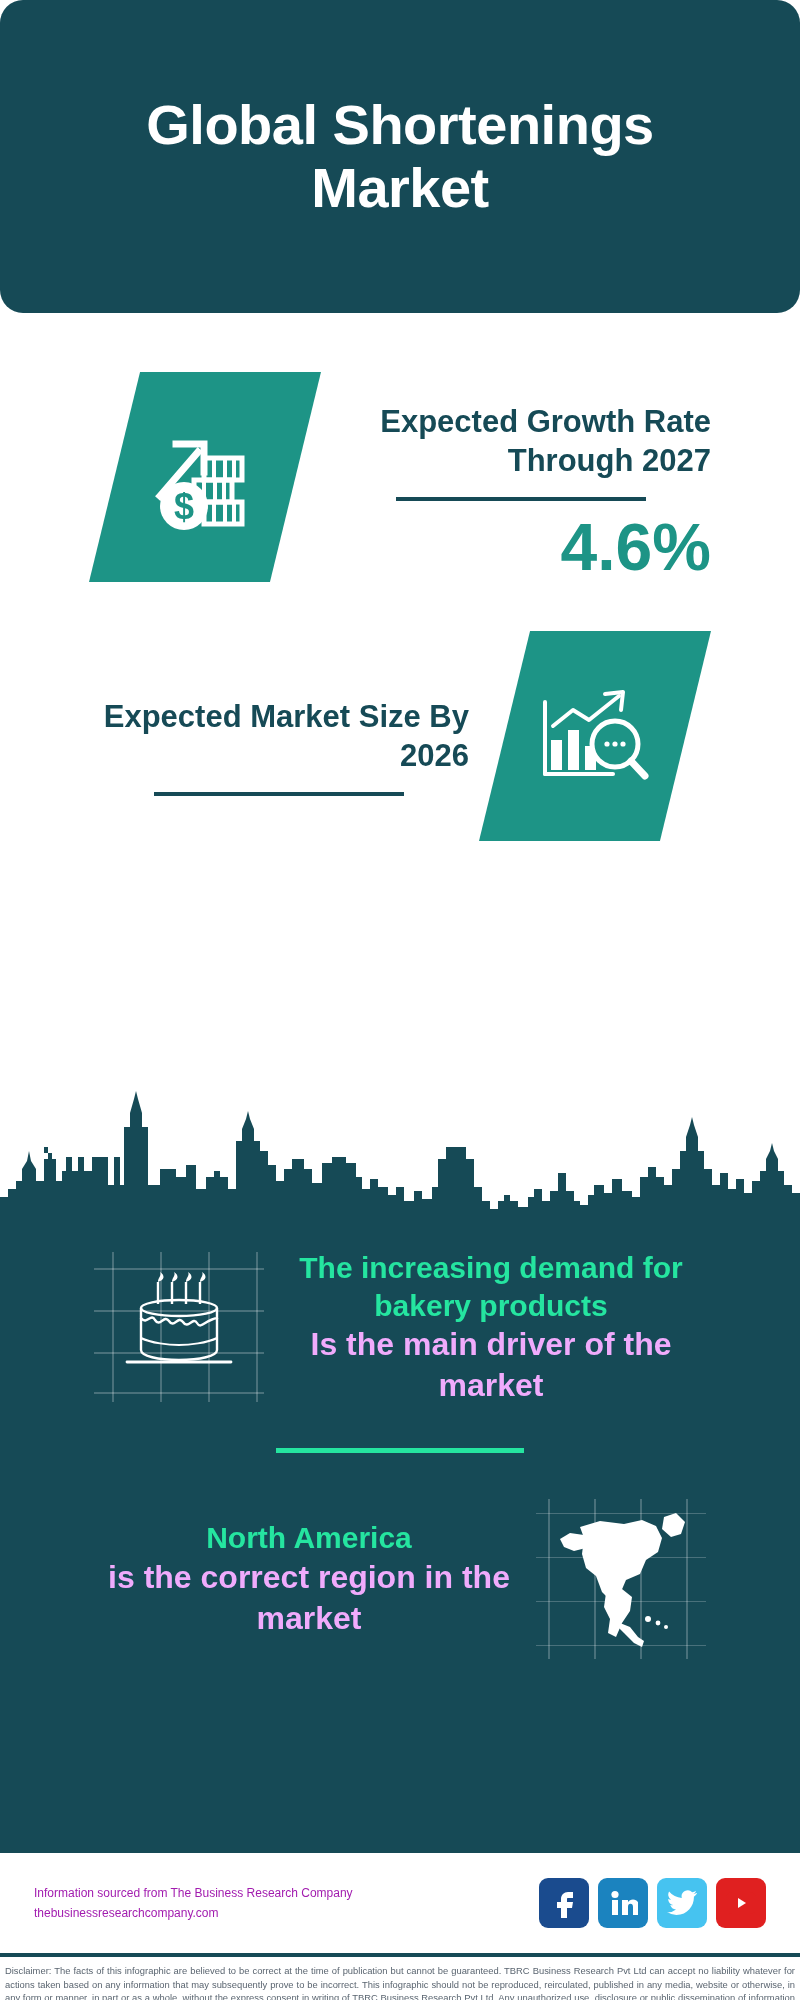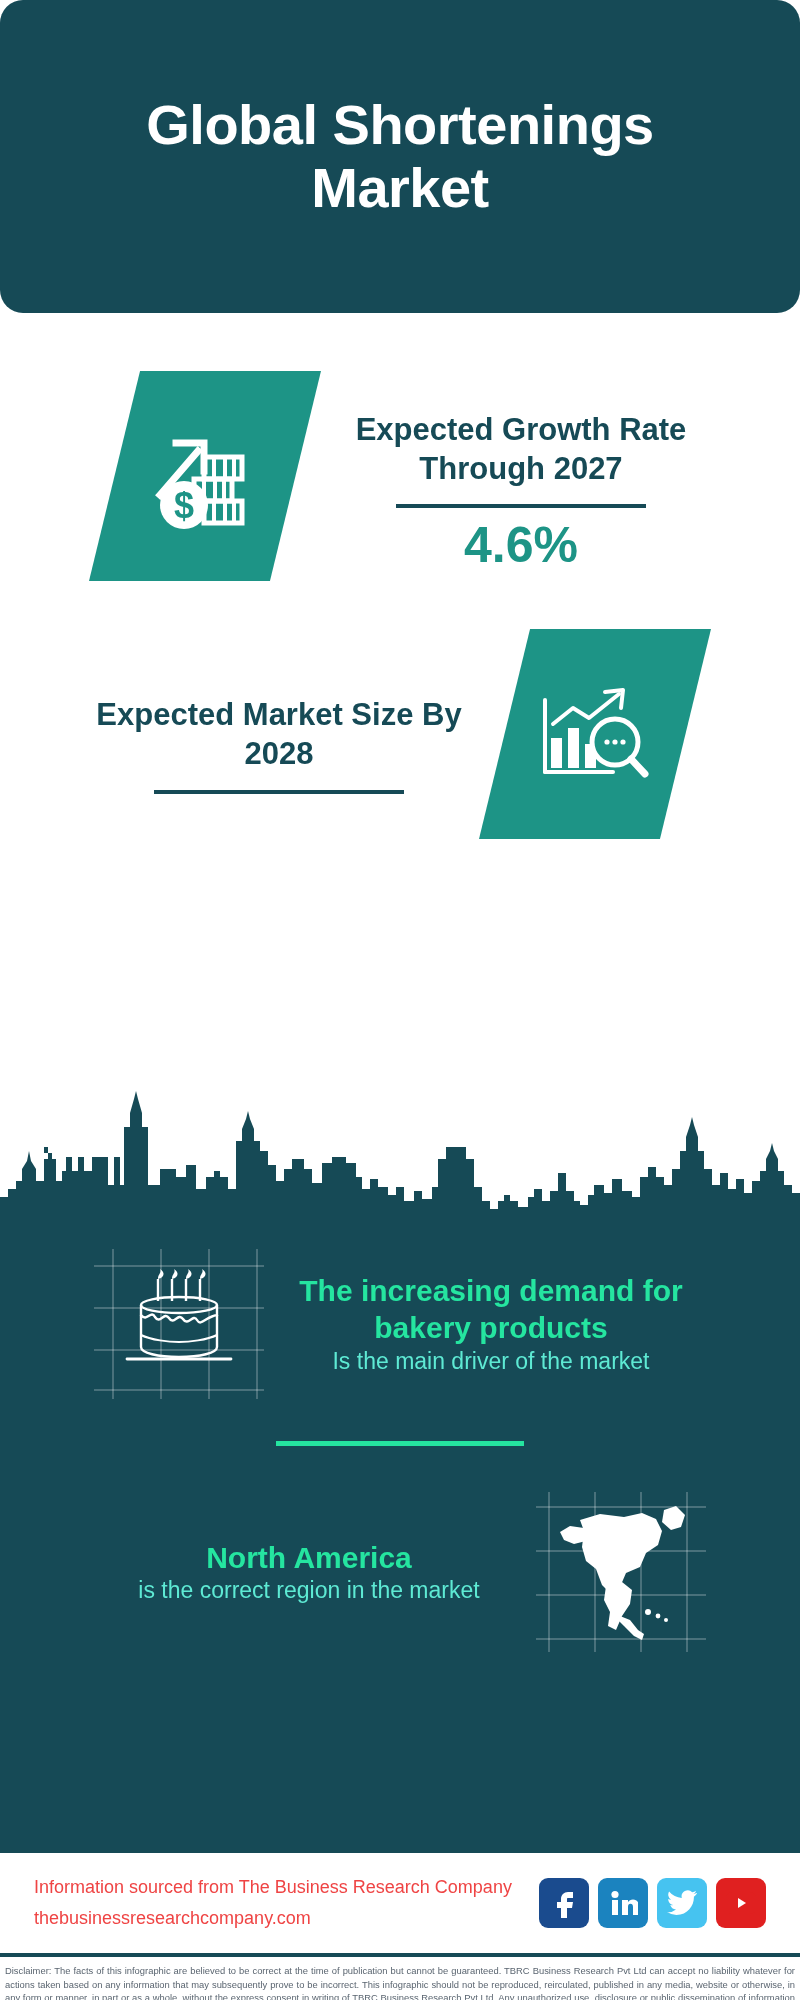--- a/index.html
+++ b/index.html
@@ -52,35 +52,35 @@
     flex:0 0 auto;
   }
   .badge .para {
     position:absolute; inset:0;
     background:#1d9486;
     clip-path: polygon(22% 0%, 100% 0%, 78% 100%, 0% 100%);
     display:flex; align-items:center; justify-content:center;
   }
   .badge svg { position:relative; z-index:2; }
 
-  .stat-text { flex:0 0 auto; width:380px; text-align:center;margin-top:32px; }
+  .stat-text { flex:0 0 auto; width:380px; text-align:right;margin-top:32px; }
   .stat-label {
     color:#164a56;
     font-size:31px;
     font-weight:bold;
     line-height:1.25;
   }
   .stat-rule {
     width:250px; height:4px;
     background:#164a56;
     margin:16px auto 10px;
   }
   .stat-value {
     color:#1d9486;
-    font-size:50px;
+    font-size:66px;
     font-weight:bold;
     line-height:1.1;
   }
 
   
   .dark-wrap { position:relative; background:#164a56; height:630px; }
   .skyline {
     position:absolute;
     top:-150px; left:0;
     width:800px; height:152px;
@@ -98,39 +98,39 @@
   .panel-row.driver { padding-top:26px; }
   .panel-row.region { padding-top:6px; }
 
   .panel-text { width:430px; text-align:center; }
   .panel-hl {
     color:#25e5a0;
     font-size:30px; font-weight:bold;
     line-height:1.25;
   }
   .panel-sub {
-    color:#5eead4;
-    font-size:23px; font-weight:normal;
+    color:#f0abfc;
+    font-size:32px; font-weight:bold;
     line-height:1.28;
   }
   .panel-divider {
     width:248px; height:5px;
     background:#25e5a0;
     margin:42px auto 40px;
   }
 
   
   .footer {
     background:#ffffff;
     height:100px;
     display:flex; align-items:center;
     padding:0 34px 0 34px;
     justify-content:space-between;
   }
-  .footer-text { color:#ef4444; font-size:18px; line-height:1.7; }
+  .footer-text { color:#a21caf; font-size:12px; line-height:1.7; }
   .socials { display:flex; gap:9px; align-items:center; }
   .social { width:50px; height:50px; border-radius:9px; display:flex; align-items:center; justify-content:center; }
   .s-fb { background:#1a4b8e; }
   .s-li { background:#1b83bf; }
   .s-tw { background:#46c3f0; }
   .s-yt { background:#e02020; }
   .social svg { display:block; }
 
   .disclaimer-wrap {
     border-top:4px solid #164a56;
@@ -177,21 +177,21 @@
     </div>
     <div class="stat-text">
       <div class="stat-label">Expected Growth Rate Through 2027</div>
       <div class="stat-rule"></div>
       <div class="stat-value">4.6%</div>
     </div>
   </div>
 
   <div class="stat-row r2">
     <div class="stat-text">
-      <div class="stat-label">Expected Market Size By 2028</div>
+      <div class="stat-label">Expected Market Size By 2026</div>
       <div class="stat-rule"></div>
     </div>
     <div class="badge">
       <div class="para">
         <svg width="120" height="108" viewBox="0 0 120 108" fill="none" aria-hidden="true">
 
           <path d="M18 44 L38 28 L54 38 L84 14" stroke="#fff" stroke-width="4" fill="none" stroke-linecap="round" stroke-linejoin="round"></path>
           <path d="M70 12 L88 10 L86 28" stroke="#fff" stroke-width="4" fill="none" stroke-linecap="round" stroke-linejoin="round"></path>
 
           <rect x="16" y="58" width="11" height="30" fill="#fff"></rect>

